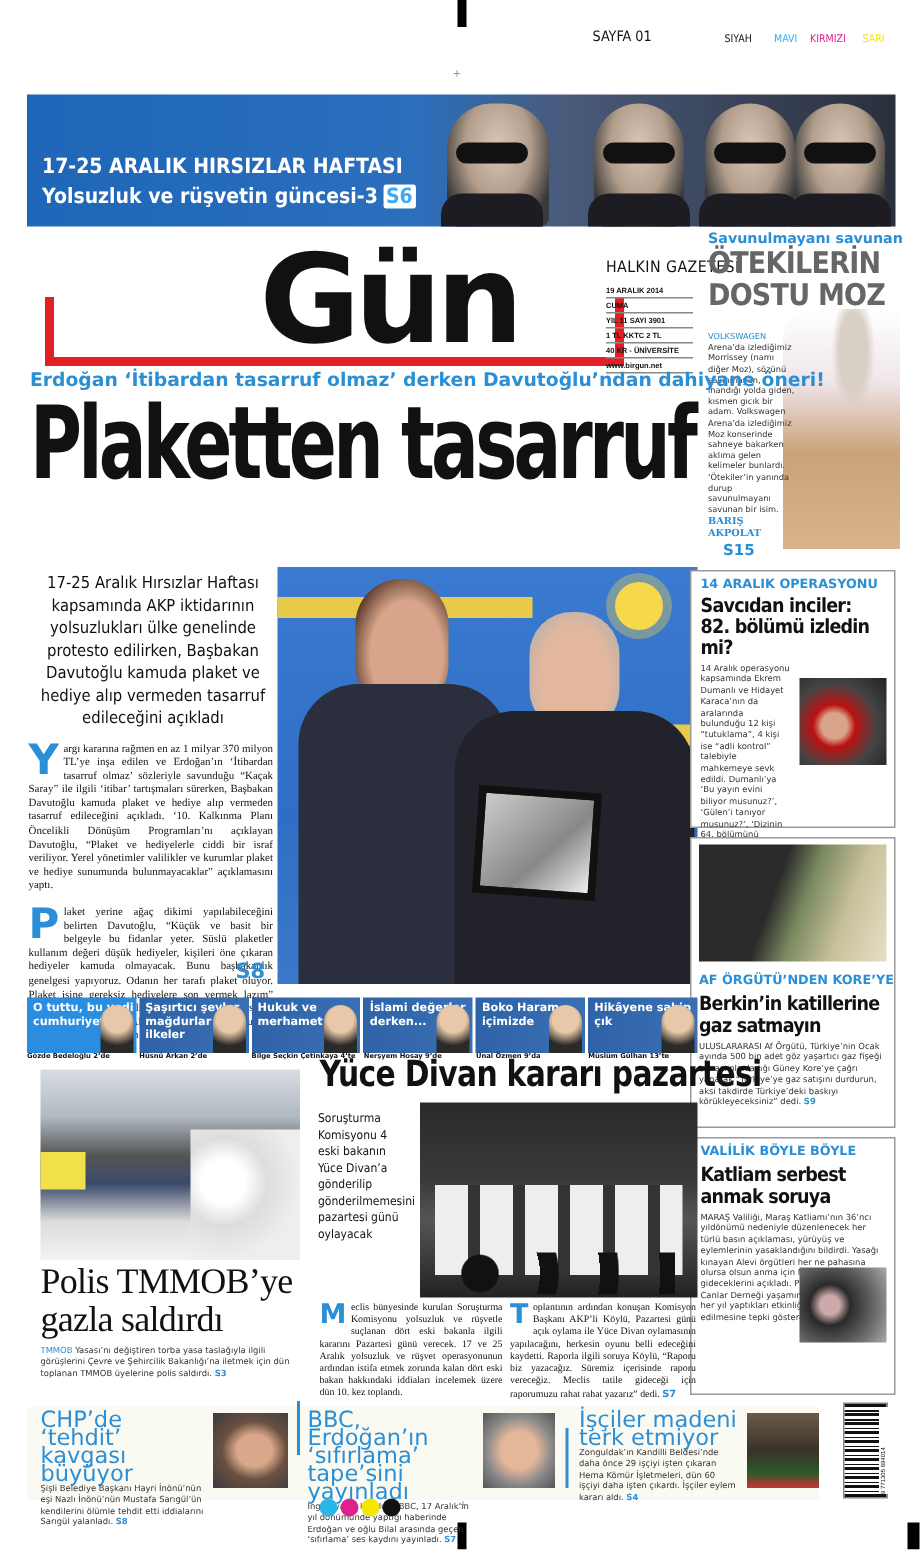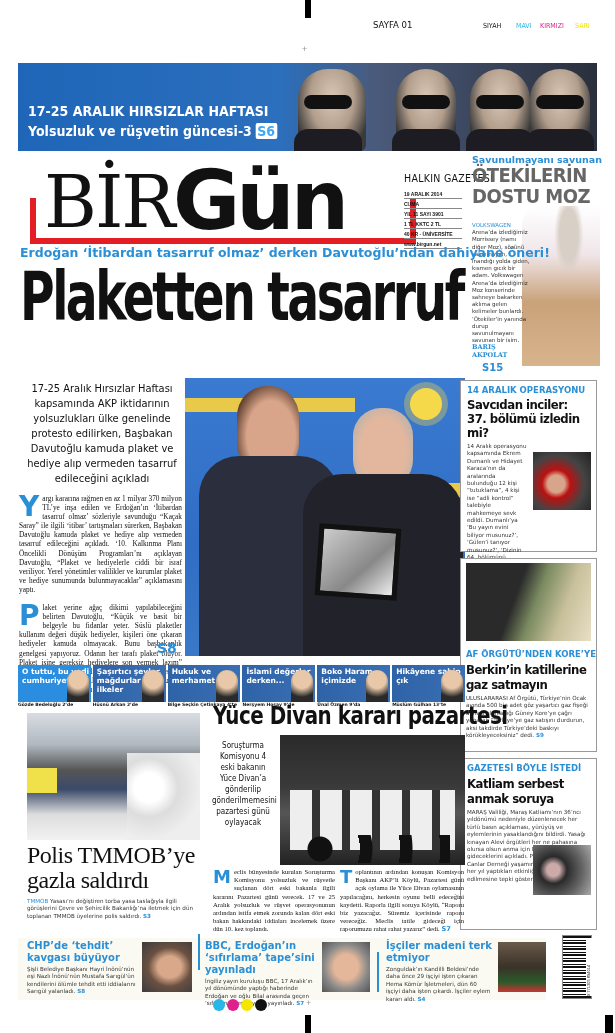--- a/index.html
+++ b/index.html
@@ -33,32 +33,32 @@
 .box{border:1px solid #999;background:#fff}
 .blue-kicker{font-family:"DejaVu Sans",sans-serif;font-weight:bold;font-size:8.5px;color:#2b8fd6;white-space:nowrap}
 .cond-head{font-family:"DejaVu Sans Condensed","DejaVu Sans",sans-serif;font-weight:bold;color:#111;letter-spacing:-.5px}
 .small-sans{font-family:"DejaVu Sans",sans-serif;font-size:5.6px;line-height:7.4px}
 .strip{left:18px;top:665px;width:447px;height:43px;display:flex;gap:2px}
 .strip .cell{position:relative;height:37px;flex:1;background:linear-gradient(90deg,#2f63a8,#3a6fb4);overflow:hidden}
 .strip .cell:first-child{background:#2a8de0}
 .strip .cell .ttl{position:absolute;left:4px;top:2px;font-family:"DejaVu Sans",sans-serif;font-weight:bold;font-size:7.5px;line-height:9px;color:#fff}
 .strip .cell .pic{position:absolute;right:2px;bottom:0;width:22px;height:32px;border-radius:11px 11px 0 0;background:radial-gradient(circle at 50% 30%,#e8c8a8 0 35%,#2a2a2a 70%)}
 .bottom-strip{left:18px;top:938px;width:528px;height:62px;background:#fbfaf2}
-.bh{font-family:"DejaVu Sans",sans-serif;font-weight:bold;font-size:10px;line-height:12px;color:#2b8fd6}
+.bh{font-family:"DejaVu Sans",sans-serif;font-weight:normal;font-size:15px;line-height:12px;color:#2b8fd6}
 .dot{position:absolute;width:12px;height:12px;border-radius:6px;top:999px}
 </style>
 </head>
 <body>
 
 <div class="abs regmark" style="left:305px;top:0;width:6px;height:18px"></div>
 <div class="abs regmark" style="left:605px;top:1015px;width:8px;height:18px"></div>
 <div class="abs regmark" style="left:305px;top:1015px;width:6px;height:18px"></div>
 <div class="abs" style="left:302px;top:44px;font-size:9px;color:#999">+</div>
 
-<div class="abs topmeta" style="left:373px;top:19px;font-size:9.5px">SAYFA 01</div>
+<div class="abs topmeta" style="left:395px;top:19px;font-size:9.5px">SAYFA 01</div>
 <div class="abs topmeta" style="left:483px;top:22px;font-size:7px;color:#111">SIYAH</div>
 <div class="abs topmeta" style="left:516px;top:22px;font-size:7px;color:#29b6e8">MAVI</div>
 <div class="abs topmeta" style="left:540px;top:22px;font-size:7px;color:#e0208c">KIRMIZI</div>
 <div class="abs topmeta" style="left:575px;top:22px;font-size:7px;color:#f5e600">SARI</div>
 
 <div class="abs banner">
   <div class="t2" style="color:#fff">17-25 ARALIK HIRSIZLAR HAFTASI</div>
   <div class="t3"><span>Yolsuzluk ve rüşvetin güncesi-3</span><span class="pg">S6</span></div>
   <div class="face" style="left:280px;width:68px">
       <div class="mask"></div>
@@ -73,21 +73,20 @@
       <div class="suit"></div>
     </div>
   <div class="face" style="left:512px">
       <div class="mask"></div>
       <div class="suit"></div>
     </div>
 </div>
 
 <div class="abs logo-wrap">
   <div class="logo-red"></div>
-  <div class="logo-bir">BİR</div>
   <div class="logo-gun">Gün</div>
 </div>
 <div class="abs masthead-side">
   <div class="hg">HALKIN GAZETESİ</div>
   <div style="margin-top:5px;width:58px">
     <div class="mi">19 ARALIK 2014</div>
     <div class="mi">CUMA</div>
     <div class="mi">YIL 11  SAYI 3901</div>
     <div class="mi">1 TL KKTC 2 TL</div>
     <div class="mi">40 KR - ÜNİVERSİTE</div>
@@ -130,36 +129,36 @@
   </div>
   <div class="abs" style="left:118px;top:30px;width:160px;height:248px">
     <div class="abs" style="left:50px;top:0;width:60px;height:80px;border-radius:28px;background:radial-gradient(ellipse at 50% 55%,#e2b79e 0 55%,#b7b2ad 85%)"></div>
     <div class="abs" style="left:0;top:66px;width:160px;height:182px;border-radius:40px 40px 0 0;background:#22232a"></div>
   </div>
   <div class="abs" style="left:132px;top:148px;width:82px;height:72px;background:linear-gradient(135deg,#ccc,#888 60%,#eee);border:5px solid #111;transform:rotate(4deg)"></div>
 </div>
 
 <div class="abs side box" style="top:380px;width:137px;height:172px;padding:4px 6px">
   <div class="blue-kicker">14 ARALIK OPERASYONU</div>
-  <div class="cond-head" style="font-size:13px;line-height:14px;margin:3px 0">Savcıdan inciler: 37. bölümü izledin mi?</div>
+  <div class="cond-head" style="font-size:13px;line-height:14px;margin:3px 0">Savcıdan inciler: 82. bölümü izledin mi?</div>
   <div class="abs" style="left:72px;top:71px;width:58px;height:58px;background:radial-gradient(circle at 40% 55%,#d8a58a 0 18%,#b11 30%,#444 60%,#222 100%)"></div>
   <div class="small-sans" style="color:#333">
     <div style="width:60px;float:left">14 Aralık operasyonu kapsamında Ekrem Dumanlı ve Hidayet Karaca’nın da aralarında bulunduğu 12 kişi “tutuklama”, 4 kişi ise “adli kontrol” talebiyle mahkemeye sevk edildi. Dumanlı’ya ‘Bu yayın evini biliyor musunuz?’, ‘Gülen’i tanıyor musunuz?’, ‘Dizinin 64. bölümünü izledinie mi?’ gibi soruların sorulduğu ortaya çıktı.</div>
   </div>
 </div>
 
 <div class="abs side box" style="top:558px;width:137px;height:194px;padding:4px 5px">
   <div style="width:125px;height:78px;background:linear-gradient(110deg,#2a2a2a 0 40%,#7a8a60 55%,#c7c09a 75%,#e8dfc6 100%)"></div>
   <div class="blue-kicker" style="margin-top:8px">AF ÖRGÜTÜ’NDEN KORE’YE</div>
   <div class="cond-head" style="font-size:13px;line-height:15px;margin:3px 0">Berkin’in katillerine gaz satmayın</div>
   <div class="small-sans" style="color:#333"><span>ULUSLARARASI Af Örgütü, Türkiye’nin Ocak ayında 500 bin adet göz yaşartıcı gaz fişeği alması planladığı Güney Kore’ye çağrı yaparak “Türkiye’ye gaz satışını durdurun, aksi takdirde Türkiye’deki baskıyı körükleyeceksiniz” dedi.</span> <span class="s-ref">S9</span></div>
 </div>
 
 <div class="abs side box" style="top:758px;width:137px;height:172px;padding:4px 6px">
-  <div class="blue-kicker">GAZETESİ BÖYLE İSTEDİ</div>
+  <div class="blue-kicker">VALİLİK BÖYLE BÖYLE</div>
   <div class="cond-head" style="font-size:13px;line-height:15px;margin:3px 0">Katliam serbest anmak soruya</div>
   <div class="abs" style="left:72px;top:86px;width:58px;height:50px;background:radial-gradient(circle at 35% 50%,#caa 0 14%,#2a2a2a 30%,#666 65%,#aaa 100%)"></div>
   <div class="small-sans" style="color:#333"><span>MARAŞ Valiliği, Maraş Katliamı’nın 36’ncı yıldönümü nedeniyle düzenlenecek her türlü basın açıklaması, yürüyüş ve eylemlerinin yasaklandığını bildirdi. Yasağı kınayan Alevi örgütleri her ne pahasına olursa olsun anma için Maraş’a gideceklerini açıkladı. Pir Sultan Abdal Canlar Derneği yaşamını yitirenleri anmak her yıl yaptıkları etkinliğin provoke edilmesine tepki gösterdi.</span> <span class="s-ref">S8</span></div>
 </div>
 
 <div class="abs strip">
   <div class="cell">
       <div class="ttl">O tuttu, bu yedi cumhuriyeti</div>
       <div class="pic"></div>
     </div>
@@ -194,21 +193,21 @@
 </div>
 
 <div class="abs" style="left:27px;top:713px;width:173px;height:127px;background:linear-gradient(180deg,#d9dde2 0%,#b0b8c0 25%,#555 45%,#3b4a6a 60%,#ddd 80%,#f2f2f2 100%)">
   <div class="abs" style="left:0;top:55px;width:30px;height:25px;background:#f0e14a"></div>
   <div class="abs" style="left:100px;top:40px;width:73px;height:87px;background:radial-gradient(circle at 30% 40%,#fff 0 20%,#ddd 40%,#eee 70%)"></div>
 </div>
 <div class="abs" style="left:27px;top:843px;width:180px;font-family:Liberation Serif, serif;font-size:24px;line-height:25px;letter-spacing:-.5px">Polis TMMOB’ye gazla saldırdı</div>
 <div class="abs small-sans" style="left:27px;top:898px;width:180px;color:#333"><span style="color:#2b8fd6">TMMOB</span><span> Yasası’nı değiştiren torba yasa taslağıyla ilgili görüşlerini Çevre ve Şehircilik Bakanlığı’na iletmek için dün toplanan TMMOB üyelerine polis saldırdı.</span> <span class="s-ref">S3</span></div>
 
 <div class="abs cond-head" style="left:213px;top:702px;font-size:24px;line-height:28px;transform:scaleX(.92);transform-origin:left;white-space:nowrap">Yüce Divan kararı pazartesi</div>
-<div class="abs" style="left:212px;top:740px;width:62px;text-align:center;font-family:'DejaVu Sans Condensed','DejaVu Sans',sans-serif;font-size:8px;line-height:11px">Soruşturma Komisyonu 4 eski bakanın Yüce Divan’a gönderilip gönderilmemesini pazartesi günü oylayacak</div>
+<div class="abs" style="left:212px;top:740px;width:62px;text-align:left;font-family:'DejaVu Sans Condensed','DejaVu Sans',sans-serif;font-size:8px;line-height:11px">Soruşturma Komisyonu 4 eski bakanın Yüce Divan’a gönderilip gönderilmemesini pazartesi günü oylayacak</div>
 <div class="abs" style="left:280px;top:735px;width:185px;height:130px;background:linear-gradient(180deg,#2a2a2a 0%,#3a3a3a 40%,#555 60%,#222 100%)">
   <div class="abs" style="left:10px;top:55px;width:165px;height:60px;background:repeating-linear-gradient(90deg,#eee 0 22px,#333 22px 30px)"></div>
   <div class="abs" style="left:20px;top:100px;width:150px;height:28px;background:repeating-radial-gradient(circle at 20px 14px,#111 0 12px,transparent 13px 40px)"></div>
 </div>
 <div class="abs body-serif" style="left:213px;top:868px;width:122px;font-size:6.6px;line-height:8.2px"><span class="dropcap" style="font-size:18px;line-height:16px">M</span><span>eclis bünyesinde kurulan Soruşturma Komisyonu yolsuzluk ve rüşvetle suçlanan dört eski bakanla ilgili kararını Pazartesi günü verecek. 17 ve 25 Aralık yolsuzluk ve rüşvet operasyonunun ardından istifa etmek zorunda kalan dört eski bakan hakkındaki iddiaları incelemek üzere dün 10. kez toplandı.</span></div>
 <div class="abs body-serif" style="left:340px;top:868px;width:124px;font-size:6.6px;line-height:8.2px"><span class="dropcap" style="font-size:18px;line-height:16px">T</span><span>oplantının ardından konuşan Komisyon Başkanı AKP’li Köylü, Pazartesi günü açık oylama ile Yüce Divan oylamasının yapılacağını, herkesin oyunu belli edeceğini kaydetti. Raporla ilgili soruya Köylü, “Raporu biz yazacağız. Süremiz içerisinde raporu vereceğiz. Meclis tatile gideceği için raporumuzu rahat rahat yazarız” dedi.</span> <span class="s-ref">S7</span></div>
 
 <div class="abs bottom-strip"></div>
 <div class="abs" style="left:27px;top:940px;width:110px">
   <div class="bh">CHP’de ‘tehdit’ kavgası büyüyor</div>

